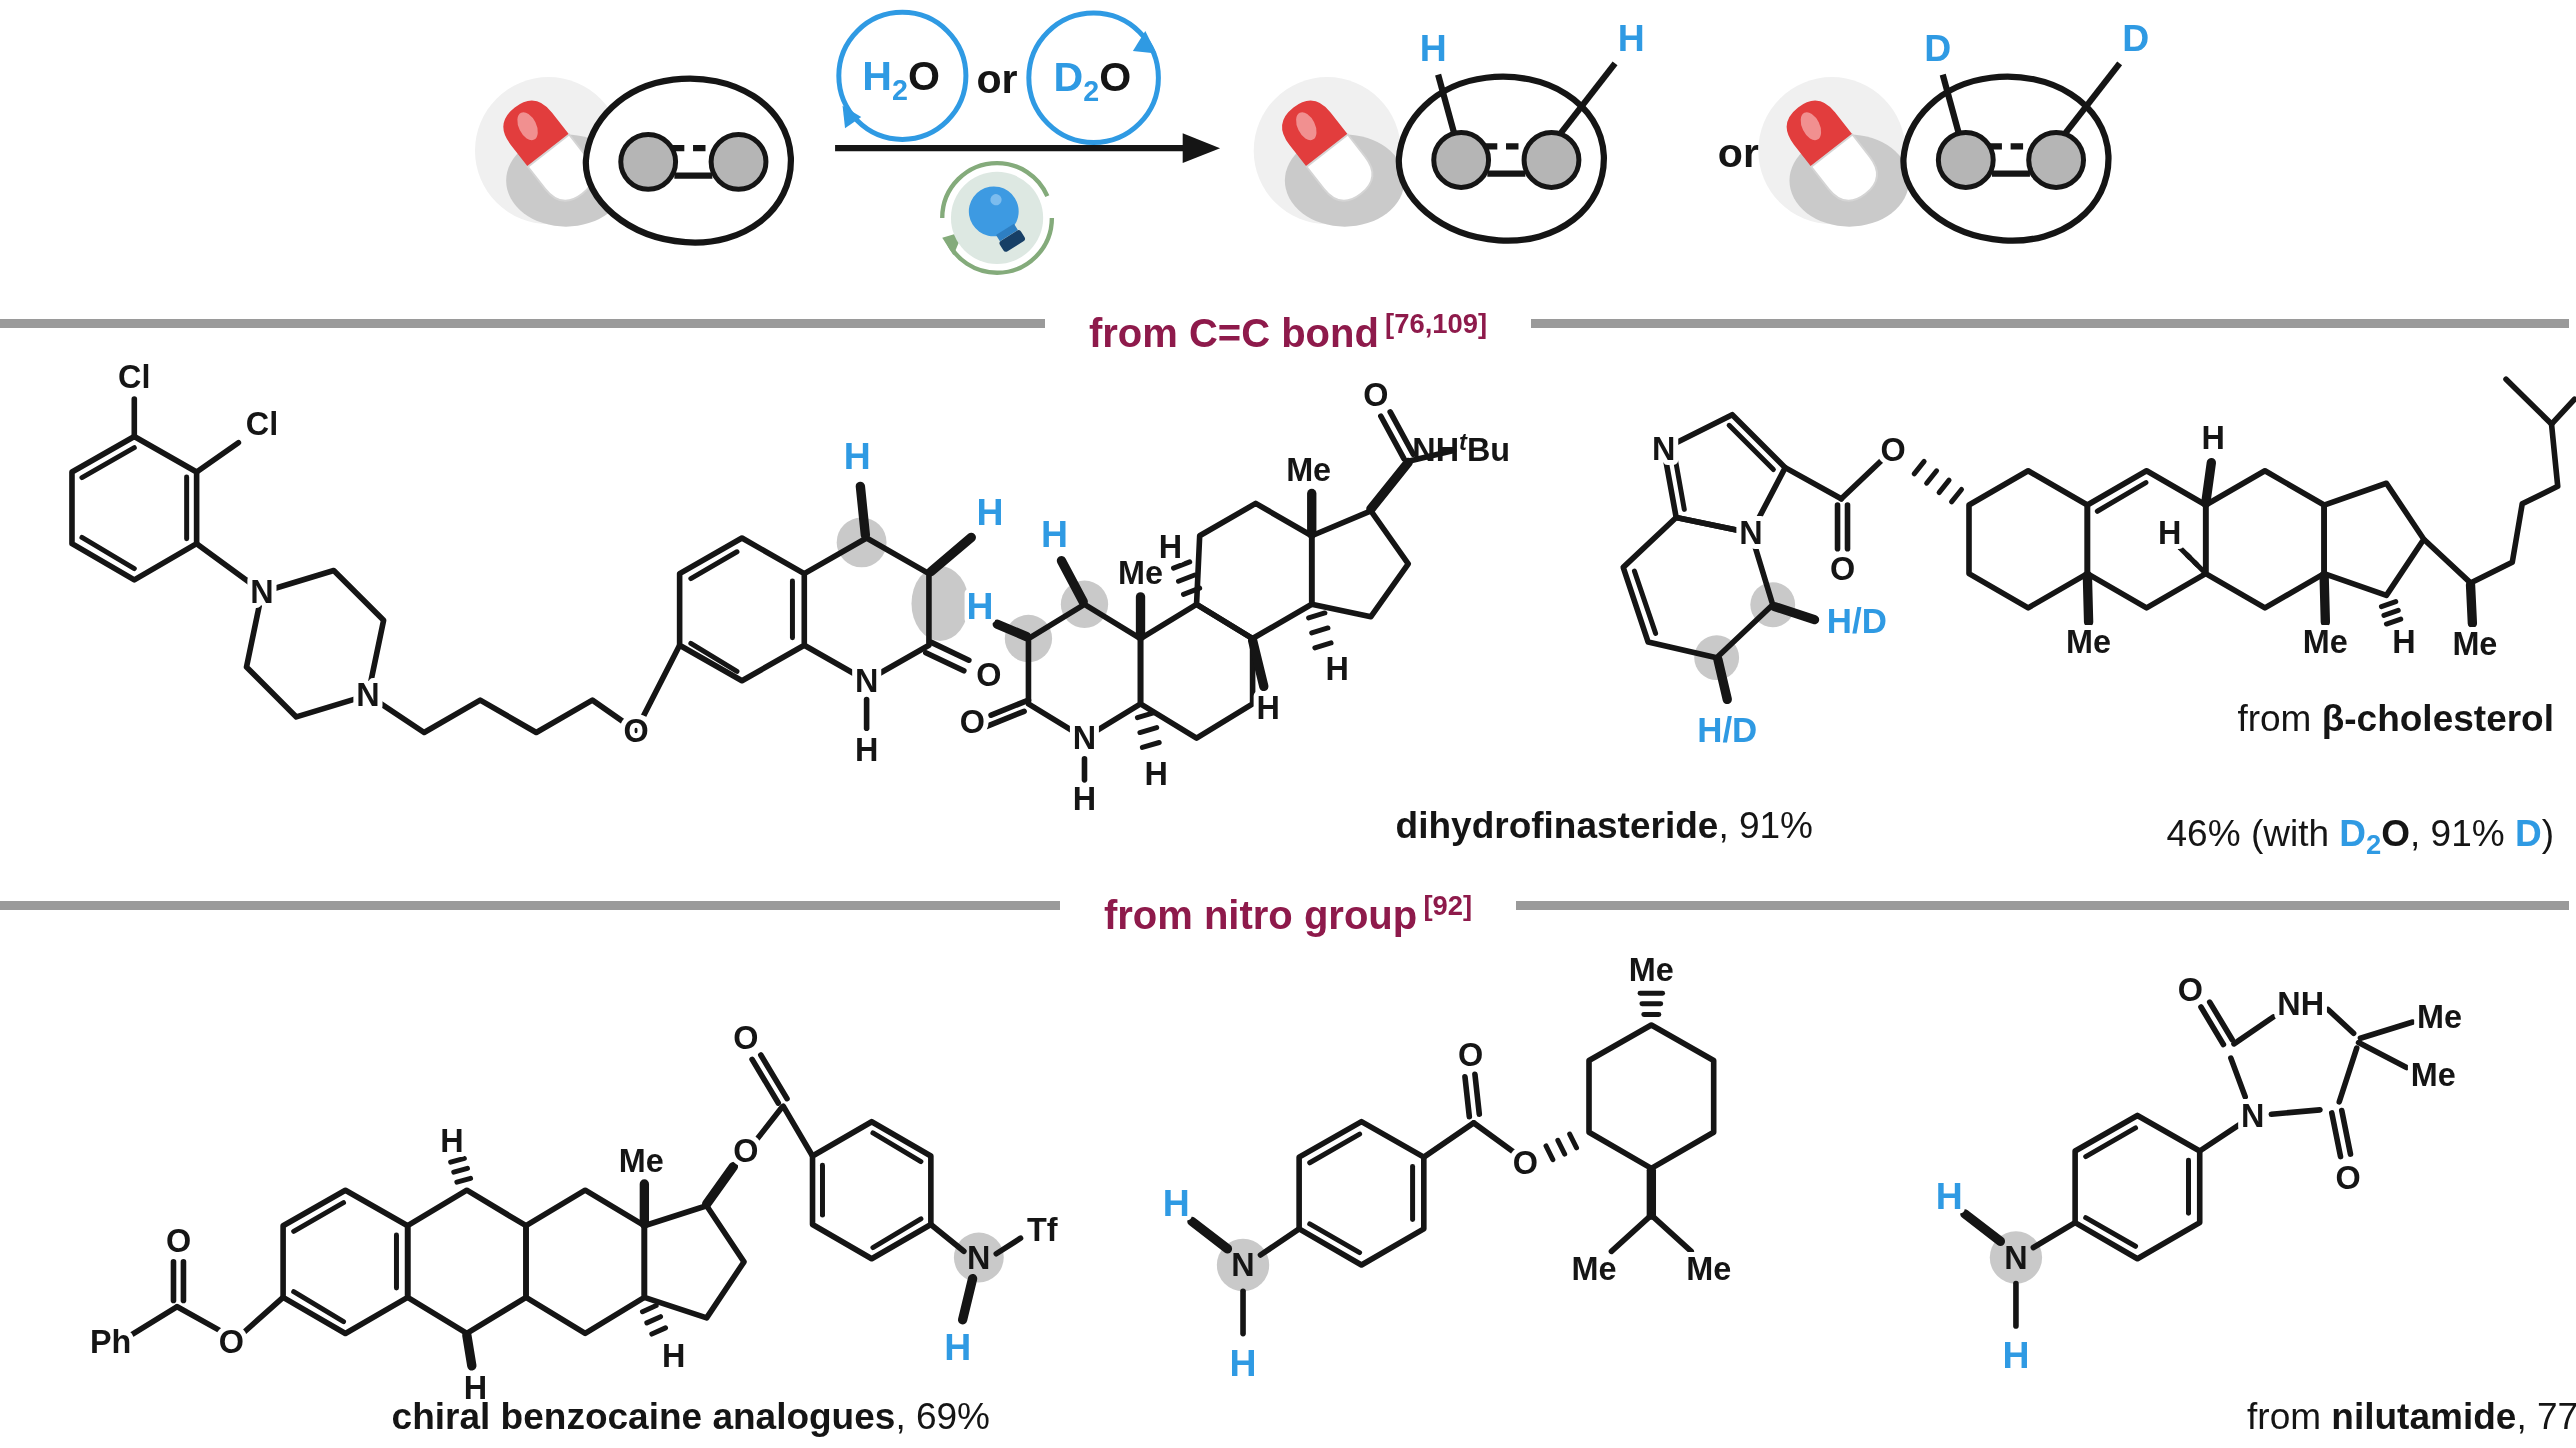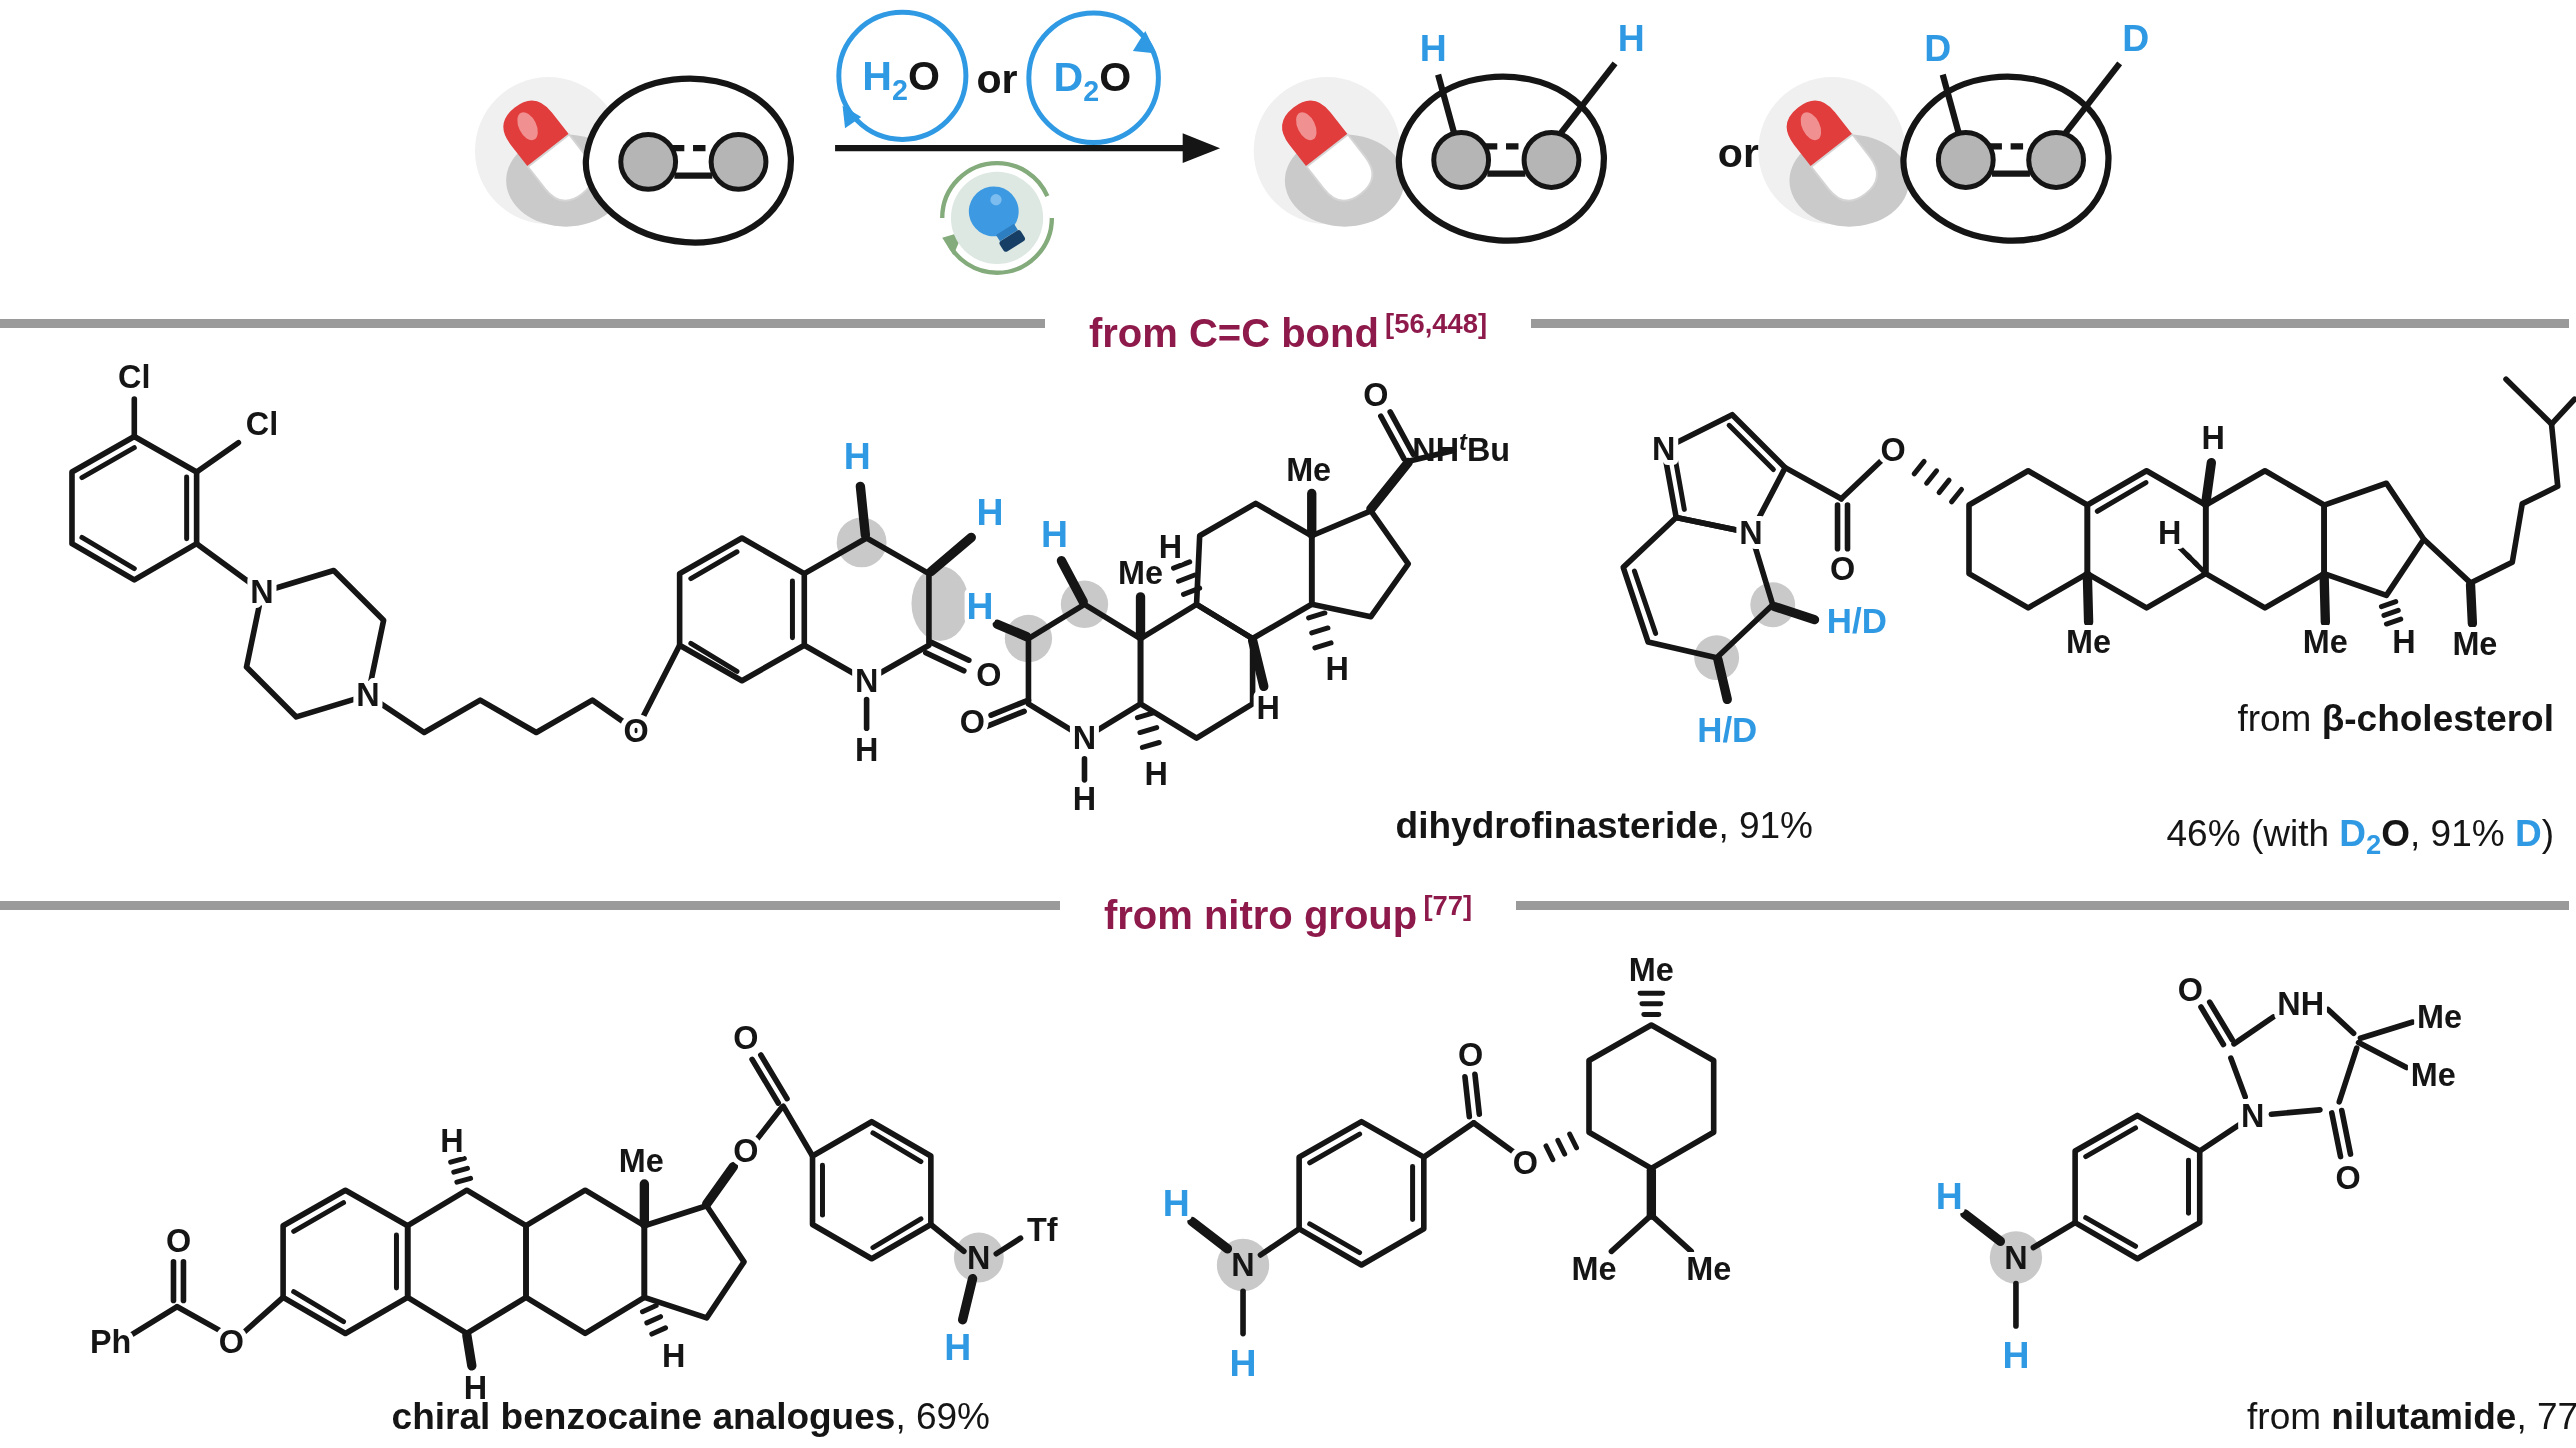--- a/index.html
+++ b/index.html
@@ -32,24 +32,24 @@
   .cyc{font:700 66px "Liberation Sans",sans-serif;text-anchor:middle}
 </style>
 </head>
 <body>
 
 <div id="page">
 
   <div class="divline" style="top:319px"></div>
   <div class="divline" style="top:901px"></div>
   <div class="sec" style="top:295px">
-    <span class="sec-box"><span>from C=C bond</span><sup>[56,448]</sup></span>
+    <span class="sec-box"><span>from C=C bond</span><sup>[76,109]</sup></span>
   </div>
   <div class="sec" style="top:877px">
-    <span class="sec-box"><span>from nitro group</span><sup>[77]</sup></span>
+    <span class="sec-box"><span>from nitro group</span><sup>[92]</sup></span>
   </div>
 
   <svg style="left:399px;top:6.2px" width="1844" height="293" viewBox="0 0 2960 470">
 
     <g>
       <circle cx="240" cy="232" r="118" fill="#f0f0f0"></circle>
       <ellipse cx="268" cy="280" rx="96" ry="74" fill="#cacaca"></ellipse>
       <g transform="translate(240,232) rotate(-38)">
         <path d="M-42,0 L-42,-45 Q-42,-88 0,-88 Q42,-88 42,-45 L42,0 Z" fill="#e23d3d"></path>
         <path d="M-42,0 L-42,45 Q-42,88 0,88 Q42,88 42,45 L42,0 Z" fill="#ffffff" stroke="#d5d5d5" stroke-width="3"></path>

